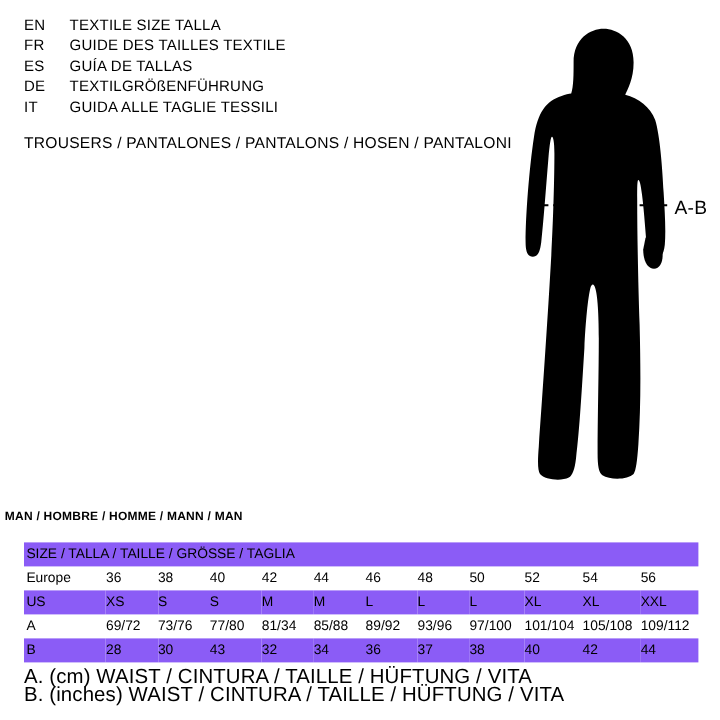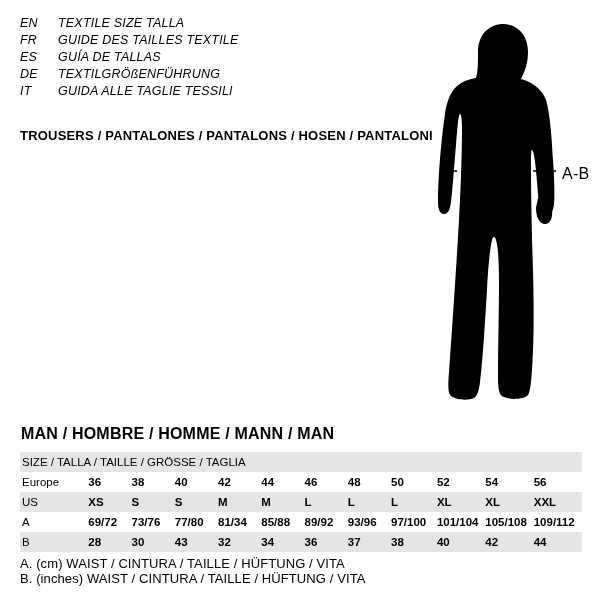--- a/index.html
+++ b/index.html
@@ -23,43 +23,41 @@
 
   
   .lang-block {
     position: absolute;
     left: 20px;
     top: 14px;
     width: 380px;
   }
   .lang-row {
     display: flex;
-    align-items: center;
+    align-items: flex-start;
     height: 17px;
     font-size: 12.5px;
     letter-spacing: 0.2px;
-    font-style: italic;
   }
   .lang-code {
     width: 38px;
     flex: none;
   }
   .lang-text {
     flex: 1;
   }
 
   .trousers-title {
     position: absolute;
     left: 20px;
     top: 111px;
     font-size: 13px;
-    font-weight: bold;
+    font-weight: normal;
     letter-spacing: 0.2px;
     white-space: nowrap;
-    margin-top: 17px;
   }
 
   
   .figure-wrap {
     position: absolute;
     left: 410px;
     top: 10px;
     width: 180px;
     height: 400px;
   }
@@ -70,59 +68,58 @@
     position: absolute;
     left: 152px;
     top: 155px;
     font-size: 16px;
     letter-spacing: 0.3px;
   }
 
   
   .man-title {
     position: absolute;
-    left: 21px;
+    left: 4px;
     top: 425px;
-    font-size: 16px;
+    font-size: 10px;
     font-weight: bold;
     letter-spacing: 0.2px;
   }
 
   table.sizes {
     position: absolute;
     left: 20px;
     top: 452px;
     width: 562px;
     border-collapse: collapse;
     font-size: 11.5px;
   }
   table.sizes td {
     padding: 2px 0 2px 0;
     height: 16px;
     vertical-align: middle;
     white-space: nowrap;
   }
   table.sizes tr.shade td {
-    background: #e5e5e5;
+    background: #8b5cf6;
   }
   table.sizes td.first {
     width: 86px;
     padding-left: 2px;
   }
   table.sizes td.val {
     width: 53px;
     text-align: left;
-    font-weight: bold;
   }
 
   .footnotes {
     position: absolute;
     left: 20px;
     top: 556px;
-    font-size: 13px;
+    font-size: 17px;
     line-height: 15px;
     letter-spacing: 0.1px;
   }
 </style>
 </head>
 <body>
 
 <div class="page">
 
   <div class="lang-block">

